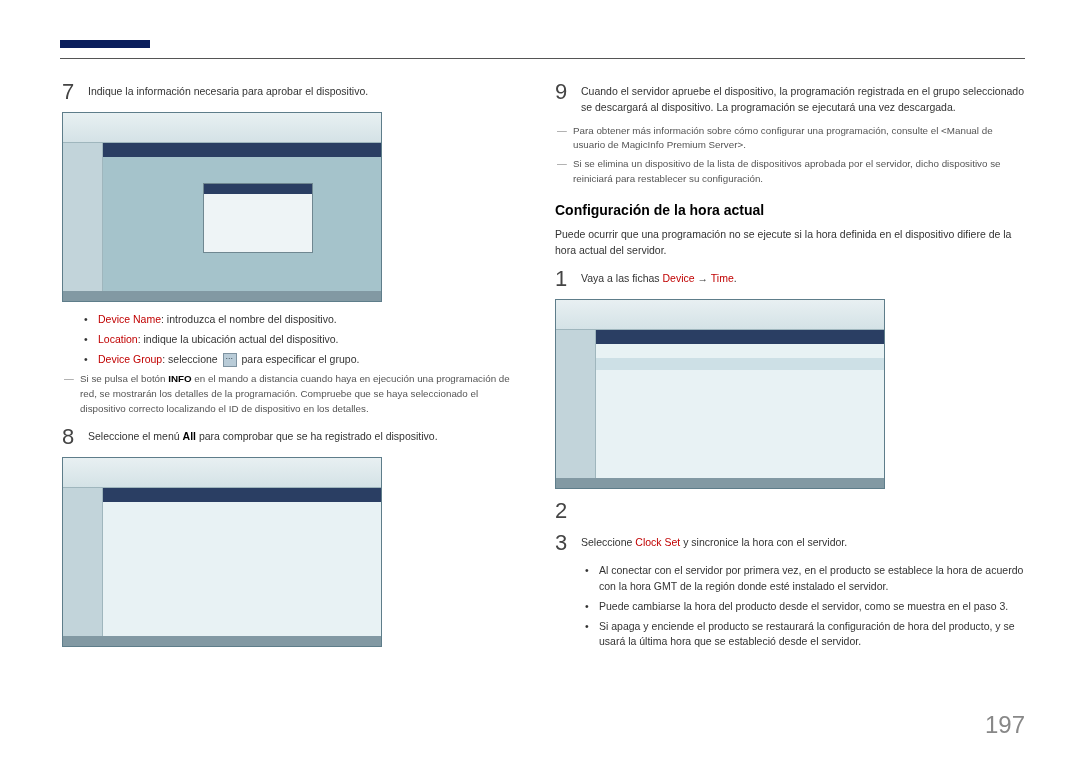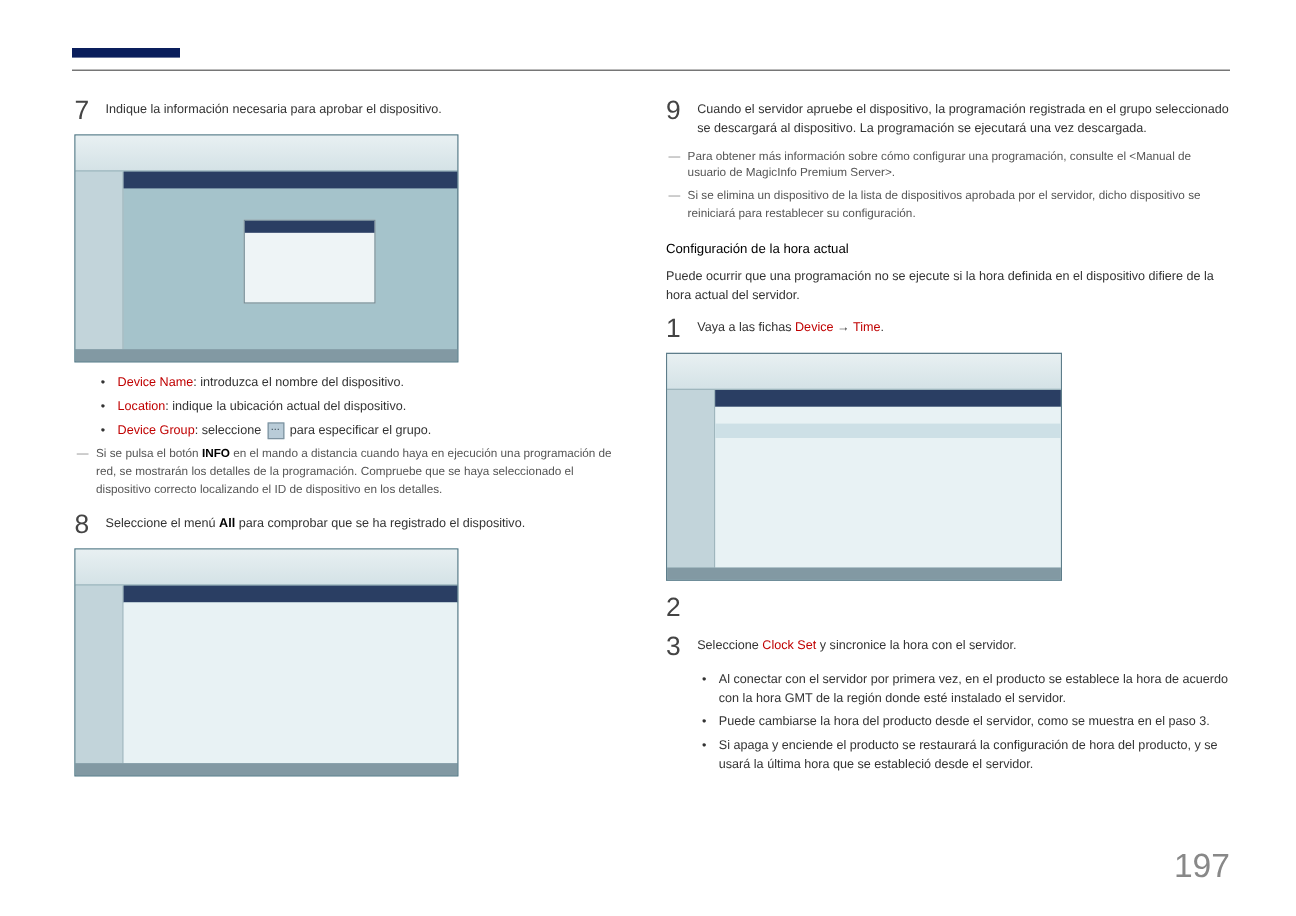--- a/index.html
+++ b/index.html
@@ -70,22 +70,22 @@
     color: #555;
     font-size: 9.8px;
   }
   .note::before {
     content: "―";
     position: absolute;
     left: -2px; top: 0;
     color: #888;
   }
   .h3 {
-    font-size: 11px;
-    font-weight: normal;
+    font-size: 14px;
+    font-weight: bold;
     color: #000;
     margin: 14px 0 6px 0;
   }
   .para { margin: 4px 0 8px 0; }
   .icon-box {
     display: inline-block;
     width: 14px; height: 14px;
     background: #b9ccd8;
     border: 1px solid #7e93a1;
     vertical-align: middle;
@@ -140,21 +140,21 @@
     position: absolute; left:40px; right:0; top:44px; bottom:10px;
     background: #e8f2f4;
   }
   .shot3 .row1 {
     position: absolute; left:40px; right:0; top:58px; height:12px;
     background: #cde0e6;
   }
   .page-num {
     position: absolute;
     right: 55px; bottom: 20px;
-    font-size: 28px; color: #888; font-weight: 300;
+    font-size: 24px; color: #888; font-weight: 300;
   }
 </style>
 </head>
 <body>
 
 <div class="topbar"></div>
 <div class="toprule"></div>
 
 <div class="col col-left">
 

